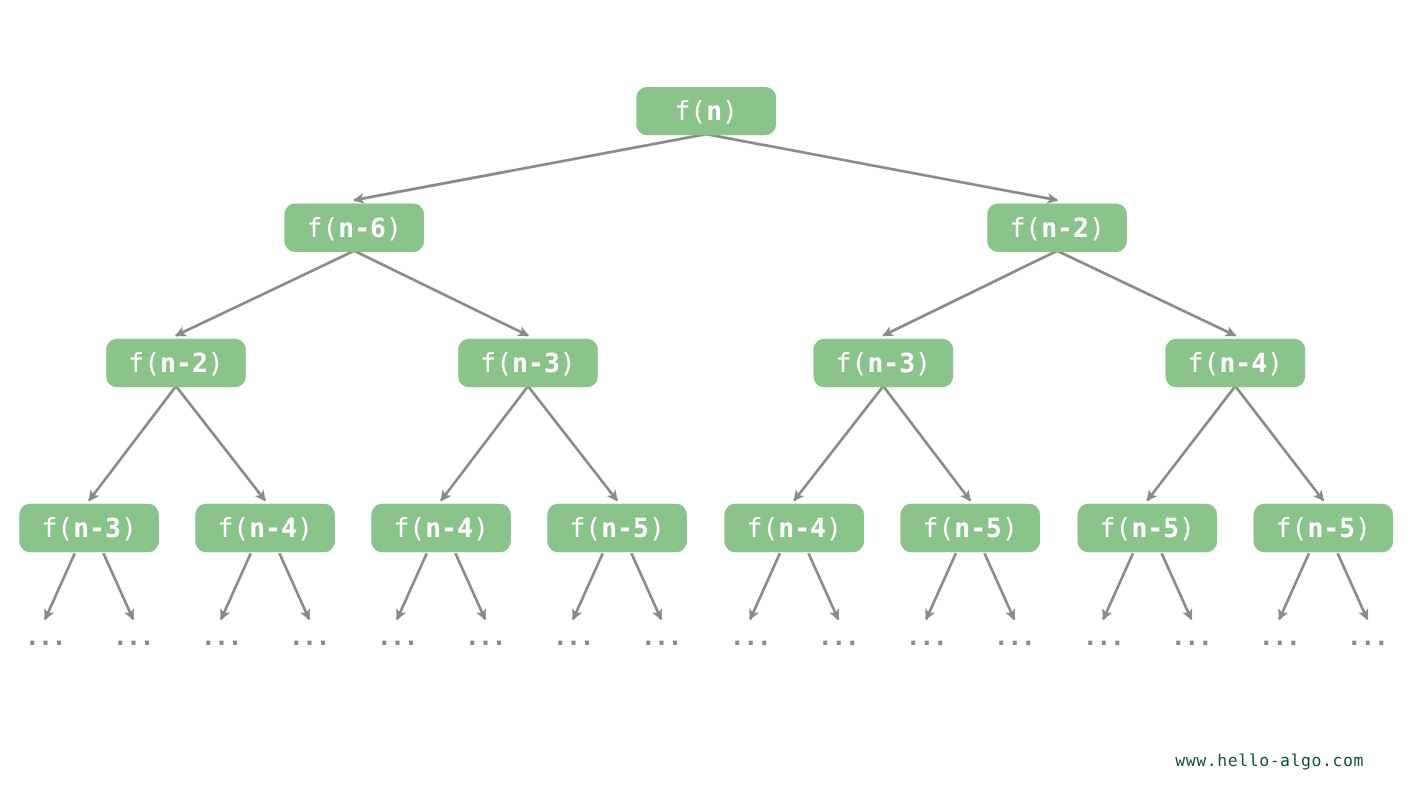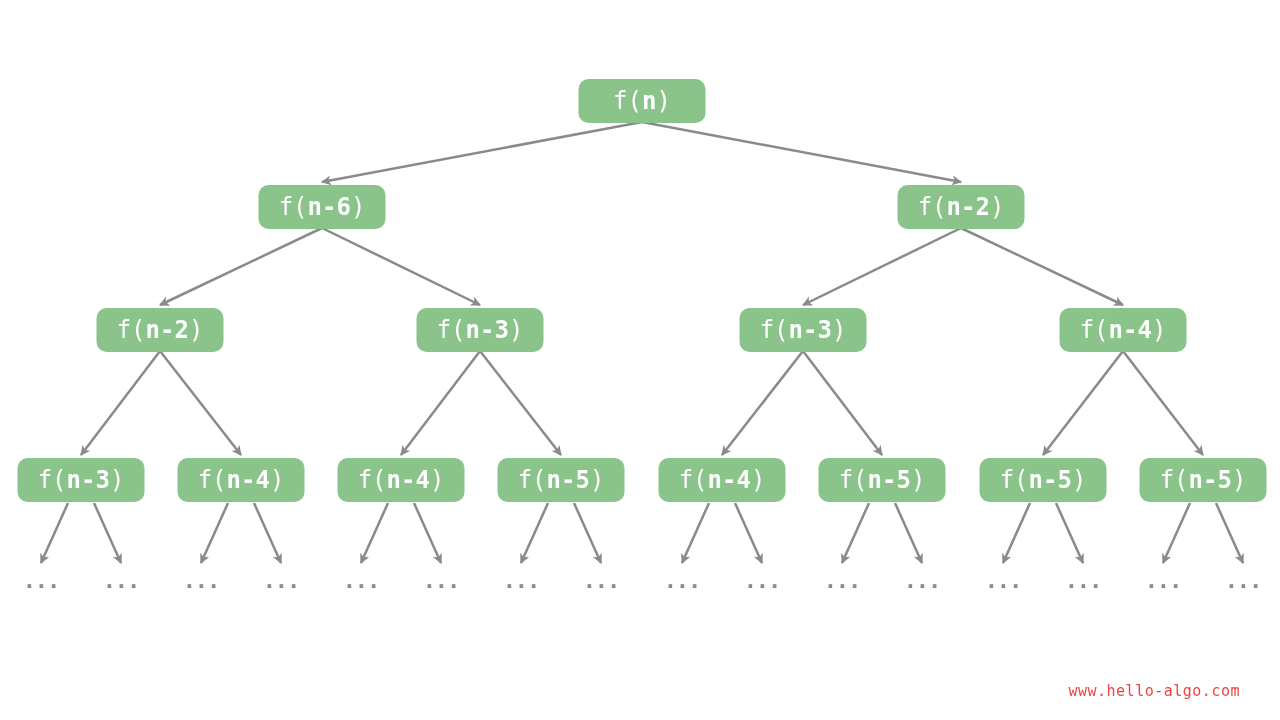--- a/index.html
+++ b/index.html
@@ -59,21 +59,21 @@
       <line x1="574" y1="503" x2="601" y2="563" stroke="#8A8A8A" stroke-width="2.5" marker-end="url(#arrowhead)"></line>
       <line x1="709" y1="503" x2="682" y2="563" stroke="#8A8A8A" stroke-width="2.5" marker-end="url(#arrowhead)"></line>
       <line x1="735" y1="503" x2="762" y2="563" stroke="#8A8A8A" stroke-width="2.5" marker-end="url(#arrowhead)"></line>
       <line x1="869" y1="503" x2="842" y2="563" stroke="#8A8A8A" stroke-width="2.5" marker-end="url(#arrowhead)"></line>
       <line x1="895" y1="503" x2="922" y2="563" stroke="#8A8A8A" stroke-width="2.5" marker-end="url(#arrowhead)"></line>
       <line x1="1030" y1="503" x2="1003" y2="563" stroke="#8A8A8A" stroke-width="2.5" marker-end="url(#arrowhead)"></line>
       <line x1="1056" y1="503" x2="1083" y2="563" stroke="#8A8A8A" stroke-width="2.5" marker-end="url(#arrowhead)"></line>
       <line x1="1190" y1="503" x2="1163" y2="563" stroke="#8A8A8A" stroke-width="2.5" marker-end="url(#arrowhead)"></line>
       <line x1="1216" y1="503" x2="1243" y2="563" stroke="#8A8A8A" stroke-width="2.5" marker-end="url(#arrowhead)"></line>
     </svg>
-  <div class="watermark" style="color: #ef4444;">www.hello-algo.com</div>
+  <div class="watermark" style="color: #14532d;">www.hello-algo.com</div>
 <div class="node" style="left: 642px; top: 101px; background: rgb(139, 196, 139); color: rgb(255, 255, 255);"><span class="pre">f(</span><span class="mid">n</span><span class="post">)</span></div>
     <div class="node" style="left: 322px; top: 207px; background: rgb(139, 196, 139); color: rgb(255, 255, 255);"><span class="pre">f(</span><span class="mid">n-6</span><span class="post">)</span></div>
     <div class="node" style="left: 961px; top: 207px; background: rgb(139, 196, 139); color: rgb(255, 255, 255);"><span class="pre">f(</span><span class="mid">n-2</span><span class="post">)</span></div>
     <div class="node" style="left: 160px; top: 330px; background: rgb(139, 196, 139); color: rgb(255, 255, 255);"><span class="pre">f(</span><span class="mid">n-2</span><span class="post">)</span></div>
     <div class="node" style="left: 480px; top: 330px; background: rgb(139, 196, 139); color: rgb(255, 255, 255);"><span class="pre">f(</span><span class="mid">n-3</span><span class="post">)</span></div>
     <div class="node" style="left: 803px; top: 330px; background: rgb(139, 196, 139); color: rgb(255, 255, 255);"><span class="pre">f(</span><span class="mid">n-3</span><span class="post">)</span></div>
     <div class="node" style="left: 1123px; top: 330px; background: rgb(139, 196, 139); color: rgb(255, 255, 255);"><span class="pre">f(</span><span class="mid">n-4</span><span class="post">)</span></div>
     <div class="node" style="left: 81px; top: 480px; background: rgb(139, 196, 139); color: rgb(255, 255, 255);"><span class="pre">f(</span><span class="mid">n-3</span><span class="post">)</span></div>
     <div class="node" style="left: 241px; top: 480px; background: rgb(139, 196, 139); color: rgb(255, 255, 255);"><span class="pre">f(</span><span class="mid">n-4</span><span class="post">)</span></div>
     <div class="node" style="left: 401px; top: 480px; background: rgb(139, 196, 139); color: rgb(255, 255, 255);"><span class="pre">f(</span><span class="mid">n-4</span><span class="post">)</span></div>

